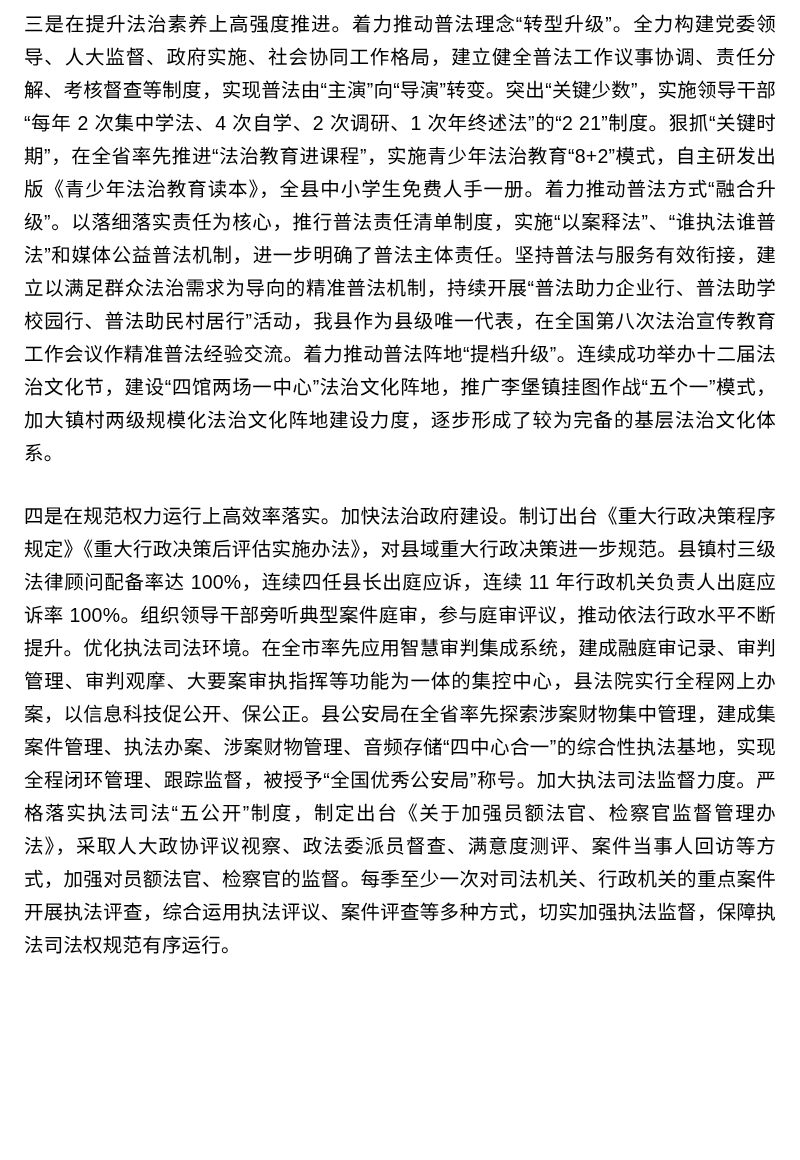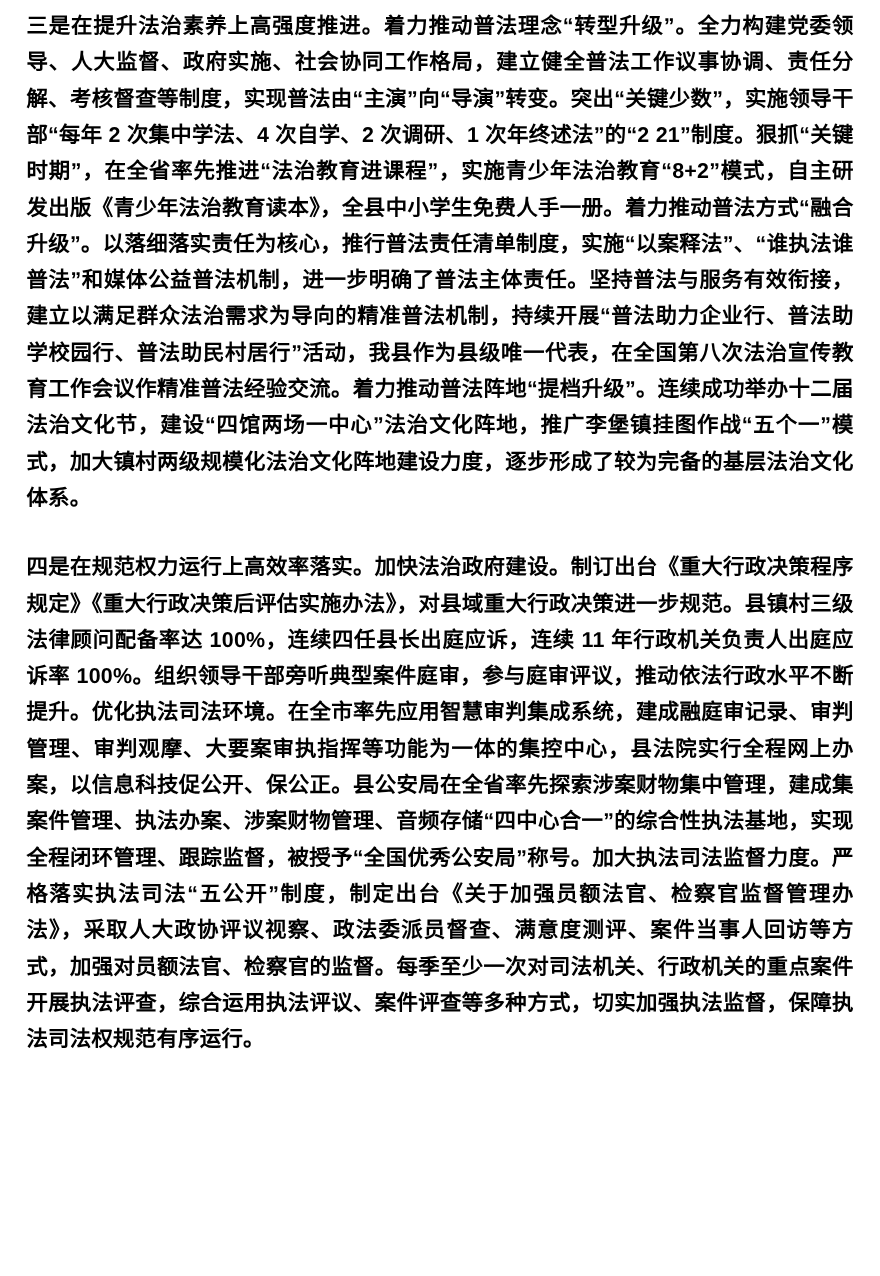--- a/index.html
+++ b/index.html
@@ -22,21 +22,21 @@
   }
   .para {
     margin: 0 0 30px 0;
     font-size: 19.5px;
     line-height: 33px;
     color: #000000;
     text-align: justify;
     text-justify: inter-ideograph;
     word-break: break-all;
     letter-spacing: 0.2px;
-    font-weight: 700;
+    font-weight: 400;
   }
 </style>
 </head>
 <body>
 
 <div class="page">
   <p class="para">三是在提升法治素养上高强度推进。着力推动普法理念“转型升级”。全力构建党委领导、人大监督、政府实施、社会协同工作格局，建立健全普法工作议事协调、责任分解、考核督查等制度，实现普法由“主演”向“导演”转变。突出“关键少数”，实施领导干部“每年 2 次集中学法、4 次自学、2 次调研、1 次年终述法”的“2 21”制度。狠抓“关键时期”，在全省率先推进“法治教育进课程”，实施青少年法治教育“8+2”模式，自主研发出版《青少年法治教育读本》，全县中小学生免费人手一册。着力推动普法方式“融合升级”。以落细落实责任为核心，推行普法责任清单制度，实施“以案释法”、“谁执法谁普法”和媒体公益普法机制，进一步明确了普法主体责任。坚持普法与服务有效衔接，建立以满足群众法治需求为导向的精准普法机制，持续开展“普法助力企业行、普法助学校园行、普法助民村居行”活动，我县作为县级唯一代表，在全国第八次法治宣传教育工作会议作精准普法经验交流。着力推动普法阵地“提档升级”。连续成功举办十二届法治文化节，建设“四馆两场一中心”法治文化阵地，推广李堡镇挂图作战“五个一”模式，加大镇村两级规模化法治文化阵地建设力度，逐步形成了较为完备的基层法治文化体系。</p>
   <p class="para">四是在规范权力运行上高效率落实。加快法治政府建设。制订出台《重大行政决策程序规定》《重大行政决策后评估实施办法》，对县域重大行政决策进一步规范。县镇村三级法律顾问配备率达 100%，连续四任县长出庭应诉，连续 11 年行政机关负责人出庭应诉率 100%。组织领导干部旁听典型案件庭审，参与庭审评议，推动依法行政水平不断提升。优化执法司法环境。在全市率先应用智慧审判集成系统，建成融庭审记录、审判管理、审判观摩、大要案审执指挥等功能为一体的集控中心，县法院实行全程网上办案，以信息科技促公开、保公正。县公安局在全省率先探索涉案财物集中管理，建成集案件管理、执法办案、涉案财物管理、音频存储“四中心合一”的综合性执法基地，实现全程闭环管理、跟踪监督，被授予“全国优秀公安局”称号。加大执法司法监督力度。严格落实执法司法“五公开”制度，制定出台《关于加强员额法官、检察官监督管理办法》，采取人大政协评议视察、政法委派员督查、满意度测评、案件当事人回访等方式，加强对员额法官、检察官的监督。每季至少一次对司法机关、行政机关的重点案件开展执法评查，综合运用执法评议、案件评查等多种方式，切实加强执法监督，保障执法司法权规范有序运行。</p>
 </div>
 

